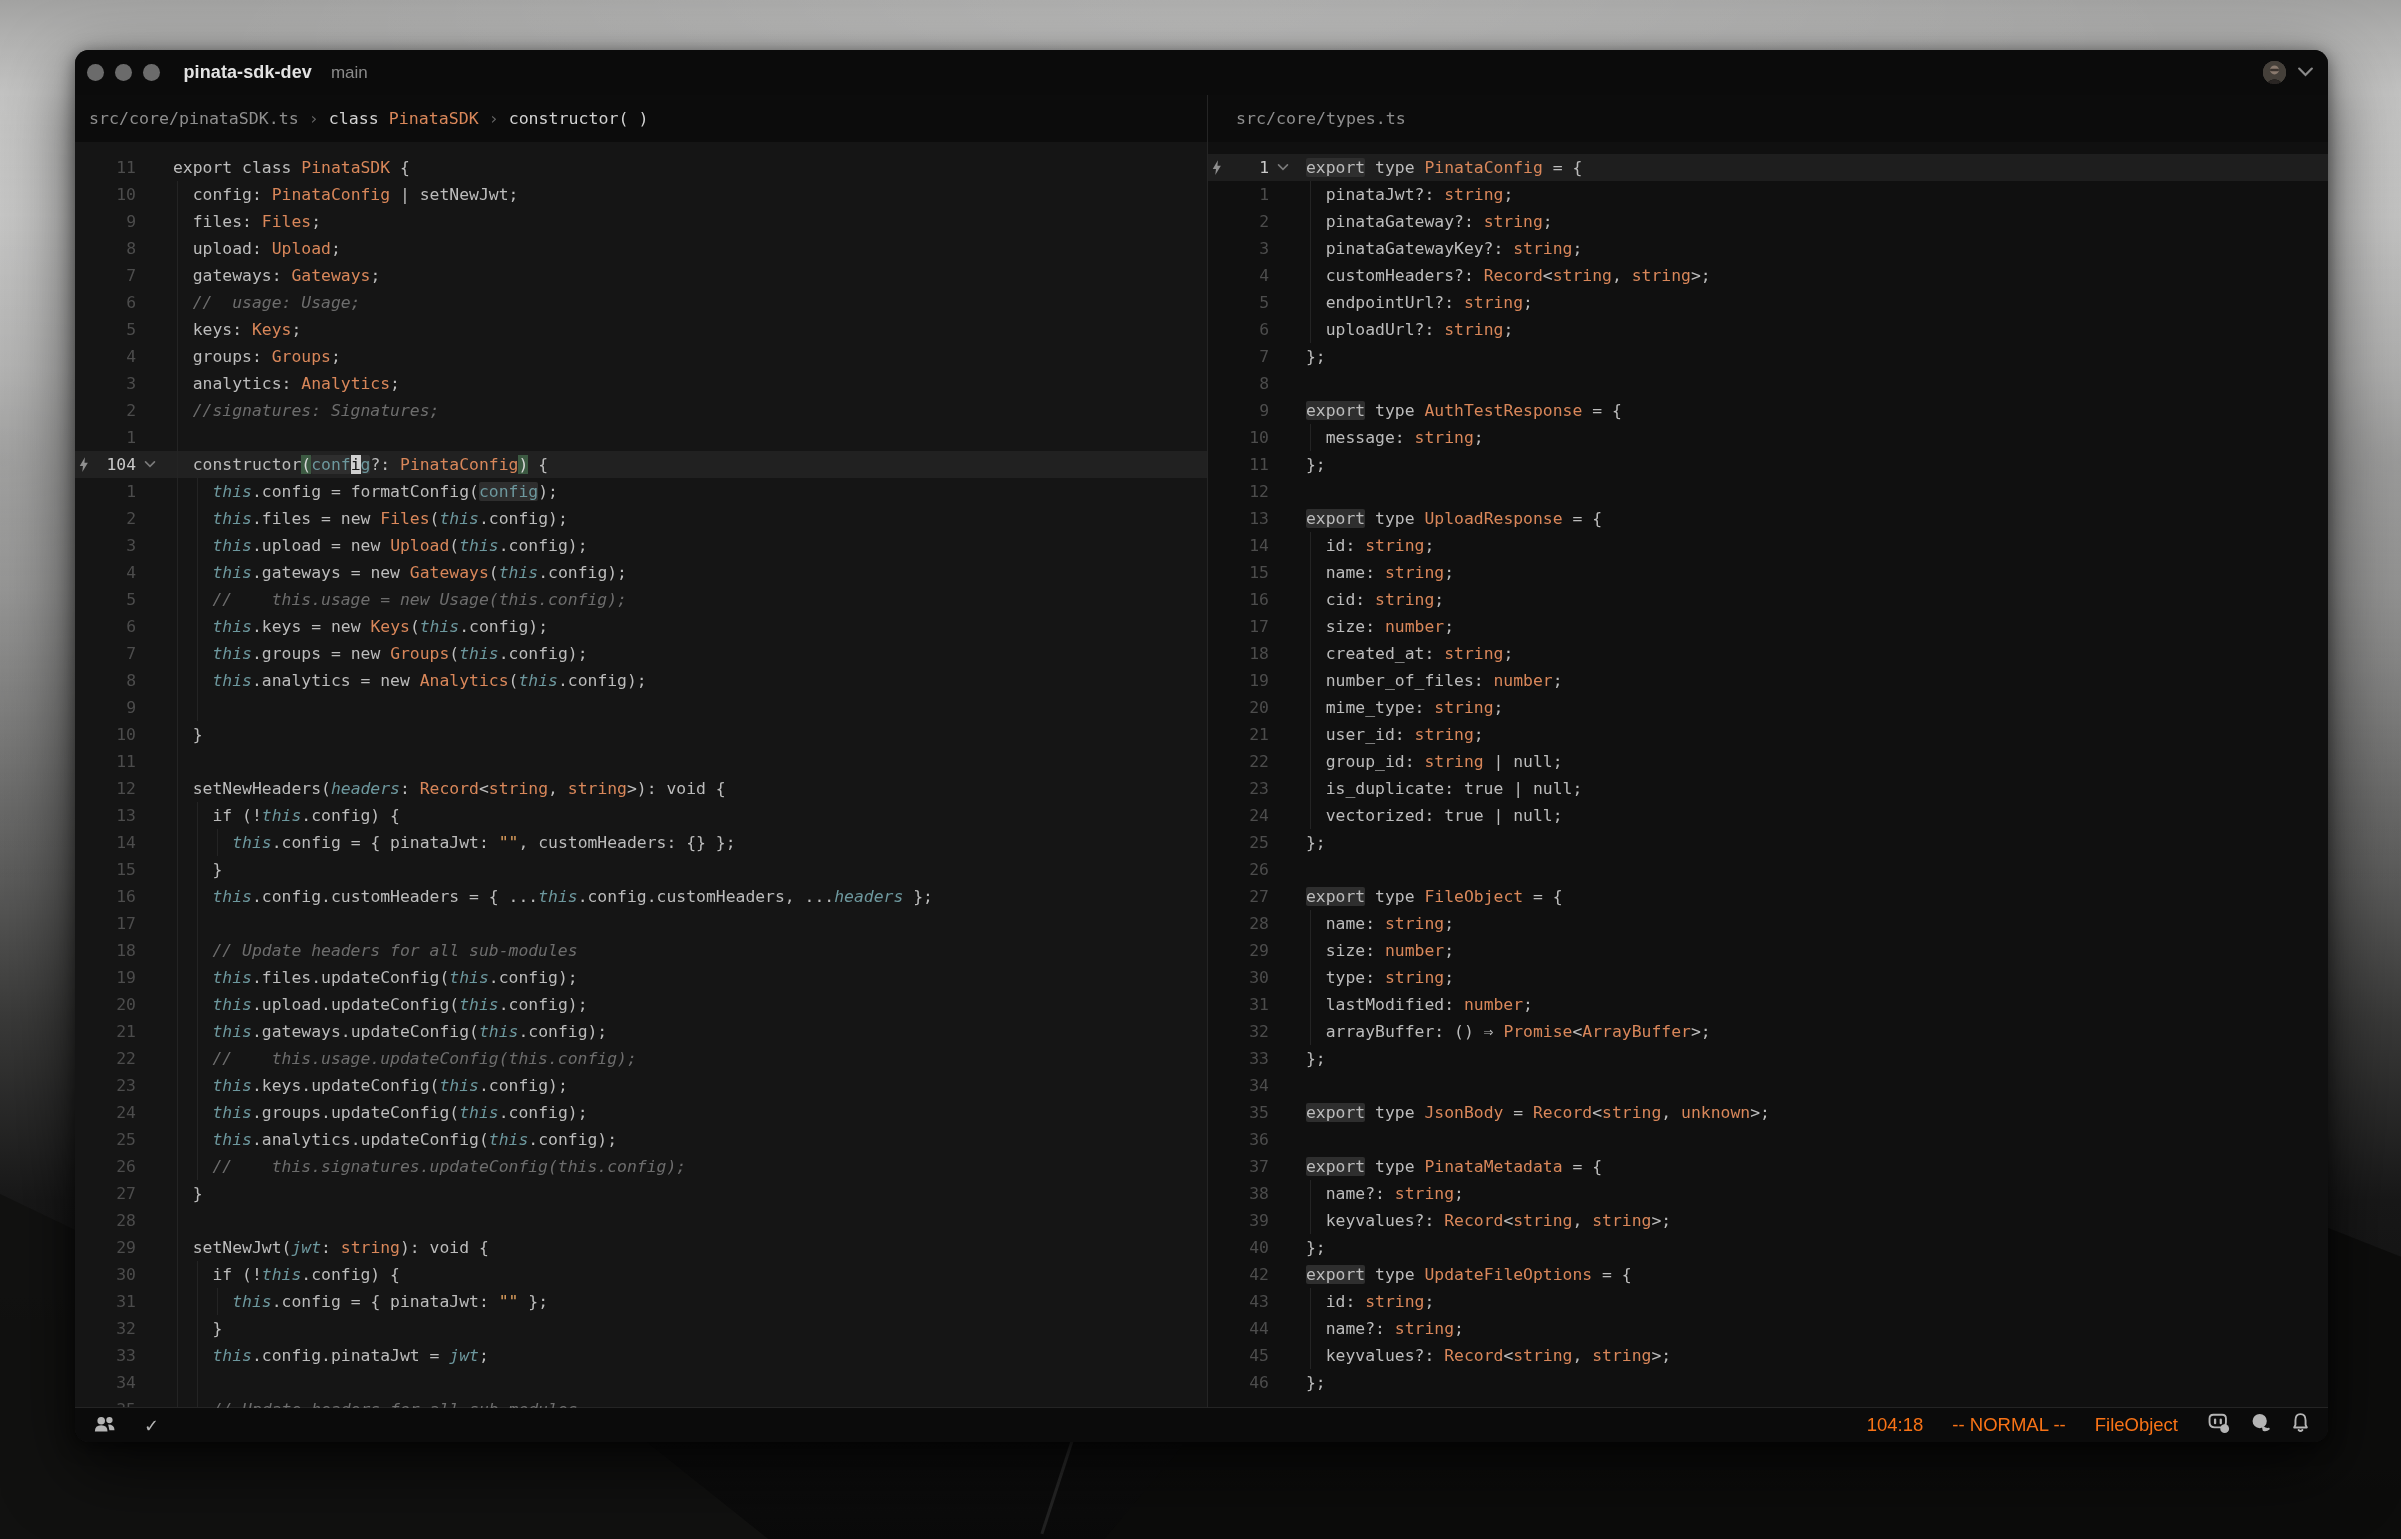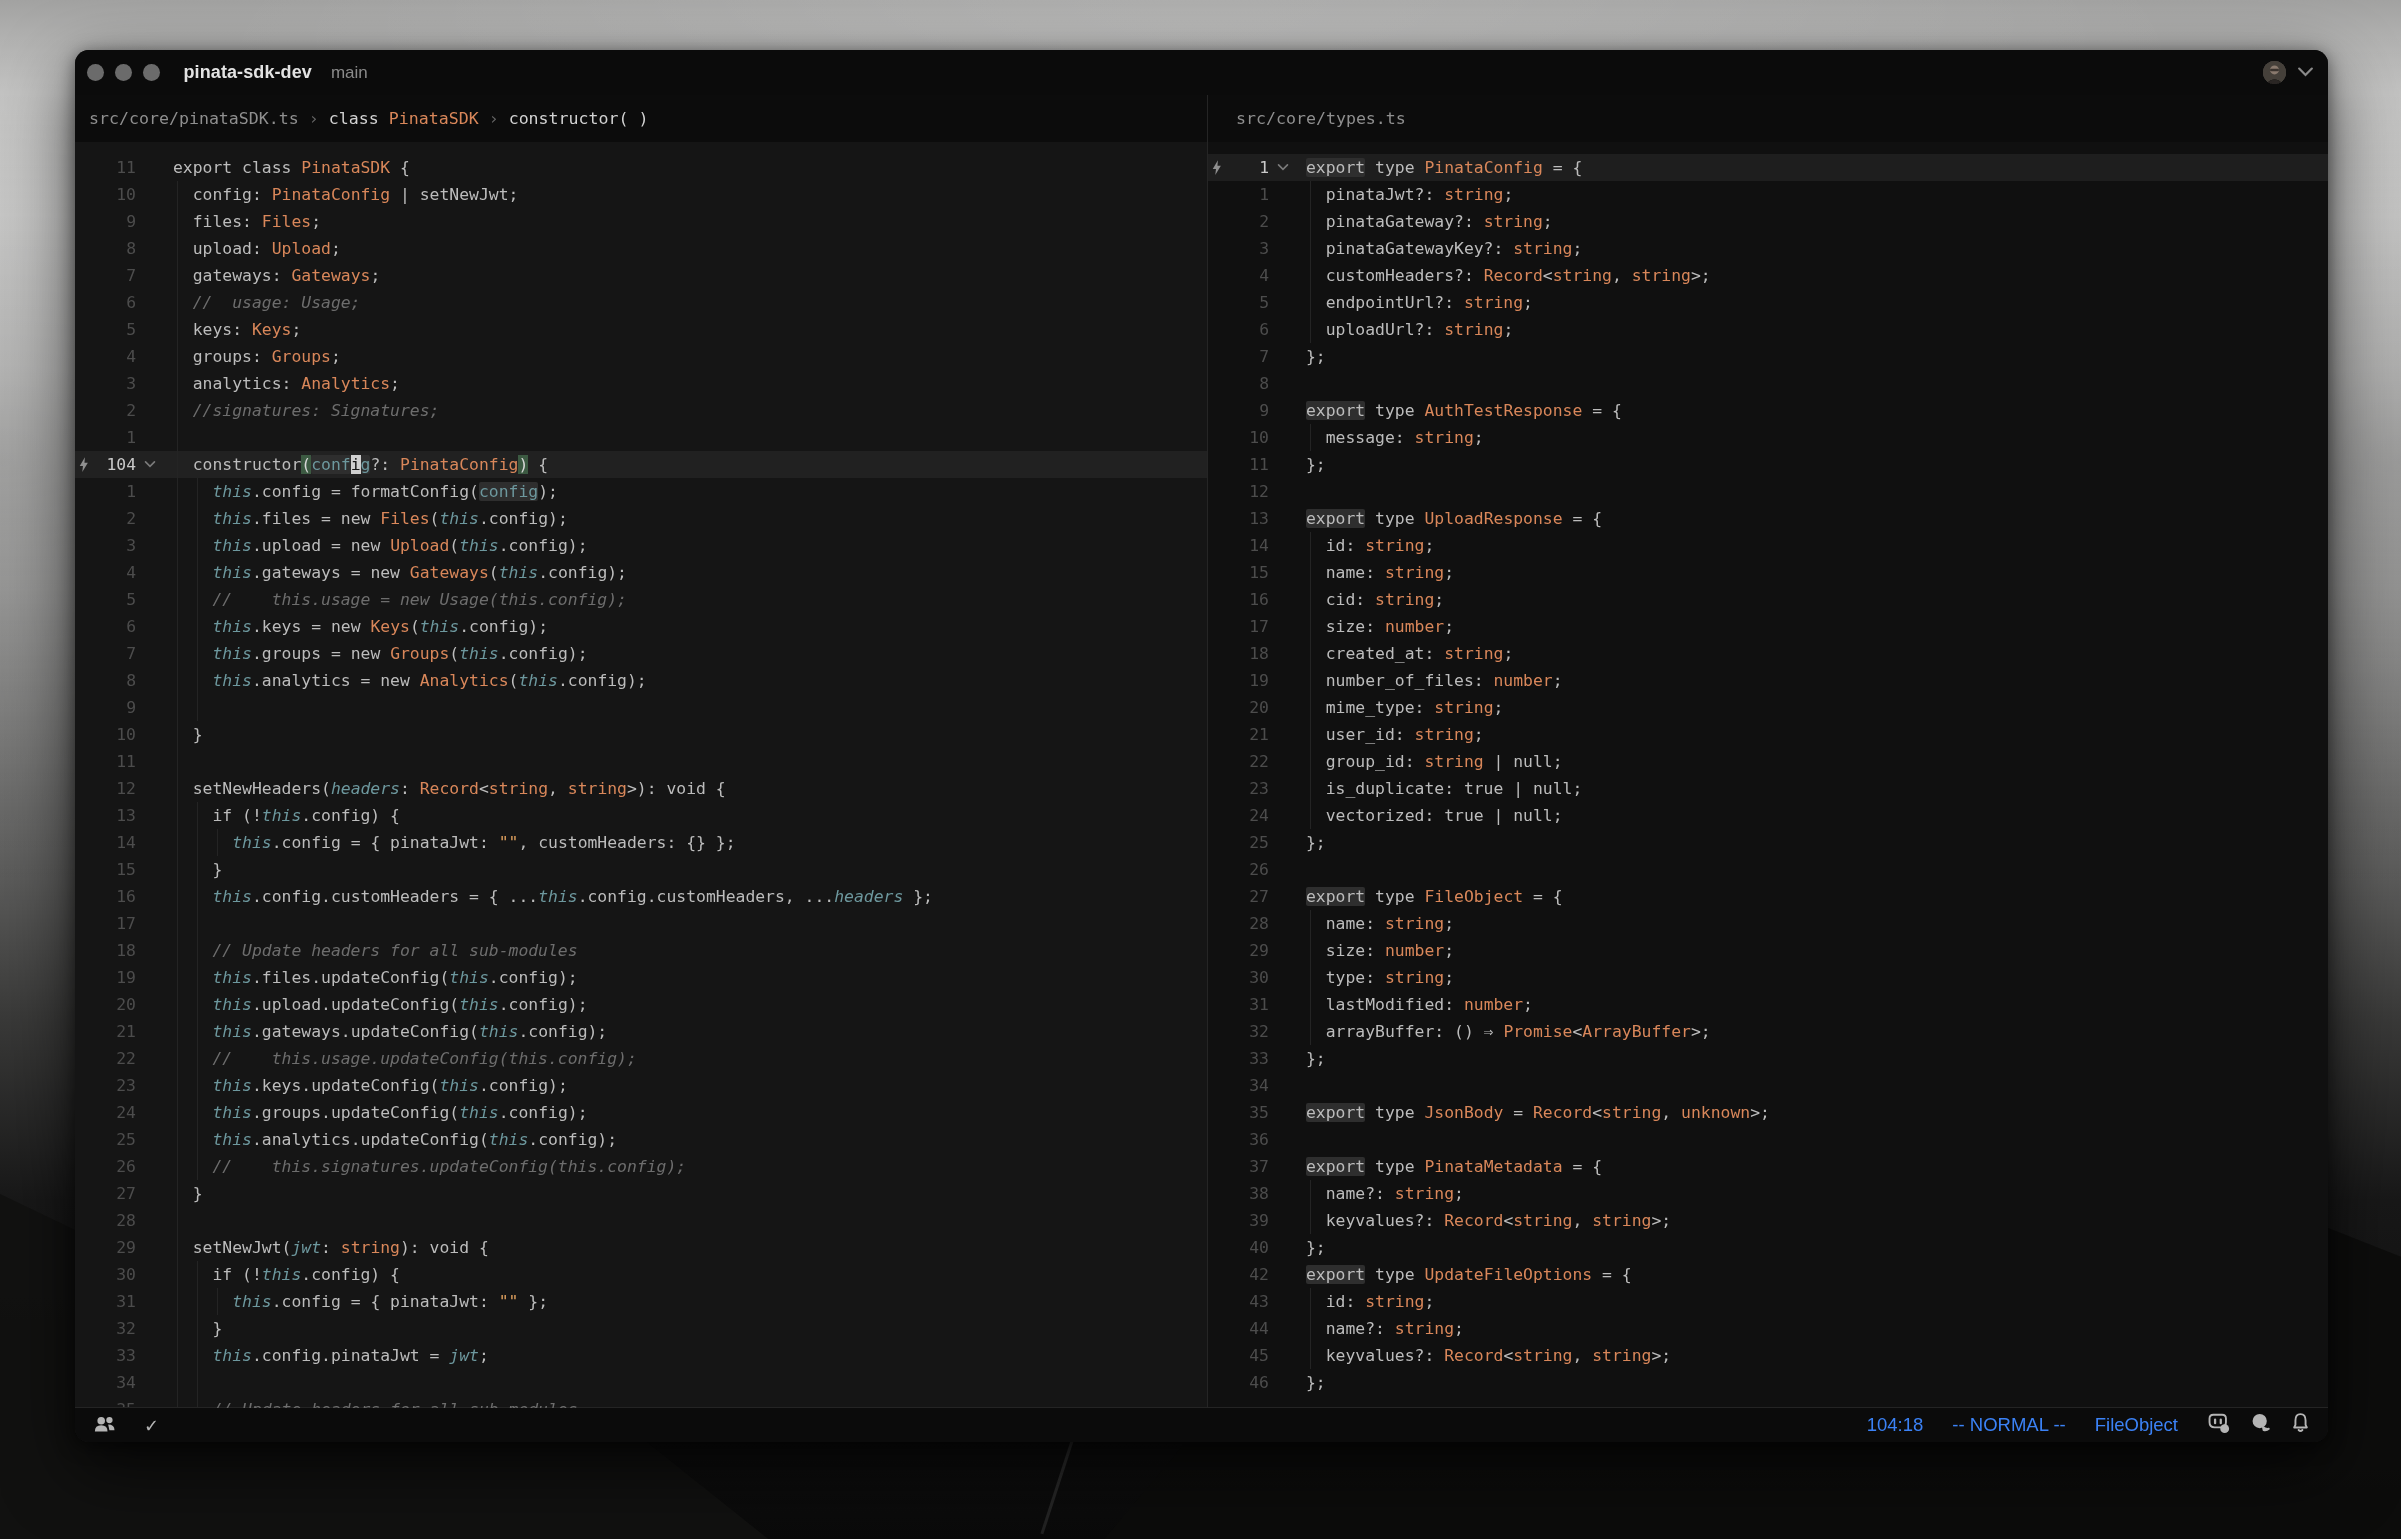--- a/index.html
+++ b/index.html
@@ -52,21 +52,21 @@
   .tok-s{color:#dfa05e}
   .tok-p{color:#6d989e;font-style:italic}
   .tok-c{color:#6d6d6d;font-style:italic}
   .tok-hl{color:#bcbcbc;background:#2e2e2e;border-radius:2px}
   .tok-ph{color:#6d989e;background:#2e2e2e;border-radius:1.9px}
   .tok-pg{color:#d6d6d6;background:#3c5a42}
   .tok-cu{color:#141414;background:#cfcfcf}
 
   .statusbar{position:absolute;left:0;right:0;bottom:0;height:34px;background:#0b0b0b;border-top:1.3px solid #242424;display:flex;align-items:center;}
   .sb-left{display:flex;align-items:center;gap:28px;margin-left:19px;color:#b5b5b5;}
-  .sb-right{position:absolute;right:18px;display:flex;align-items:center;gap:29px;color:#3b82f6;font-size:18.5px;margin-left:38px;}
+  .sb-right{position:absolute;right:18px;display:flex;align-items:center;gap:29px;color:#f97316;font-size:18.5px;margin-left:38px;}
   .sb-icons{display:flex;align-items:center;gap:19px;}
   .sb-check{color:#b5b5b5;font-size:18px;font-family:"DejaVu Sans",sans-serif;}
 </style>
 </head>
 <body>
 
 <div class="desktop">
   <div class="vignette"></div>
   <div class="mtn1"></div>
   <div class="mtn2"></div>

